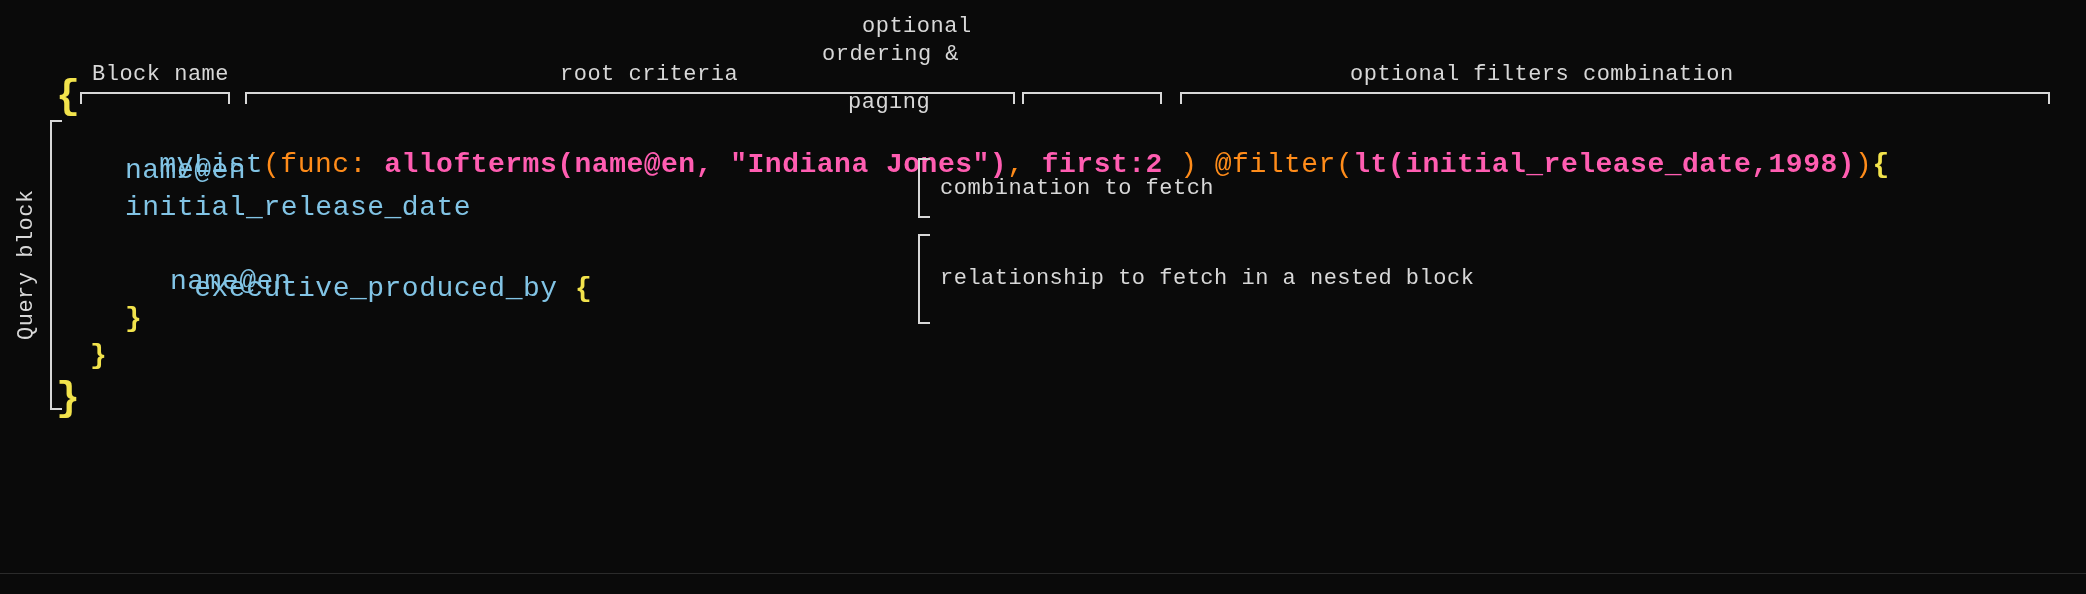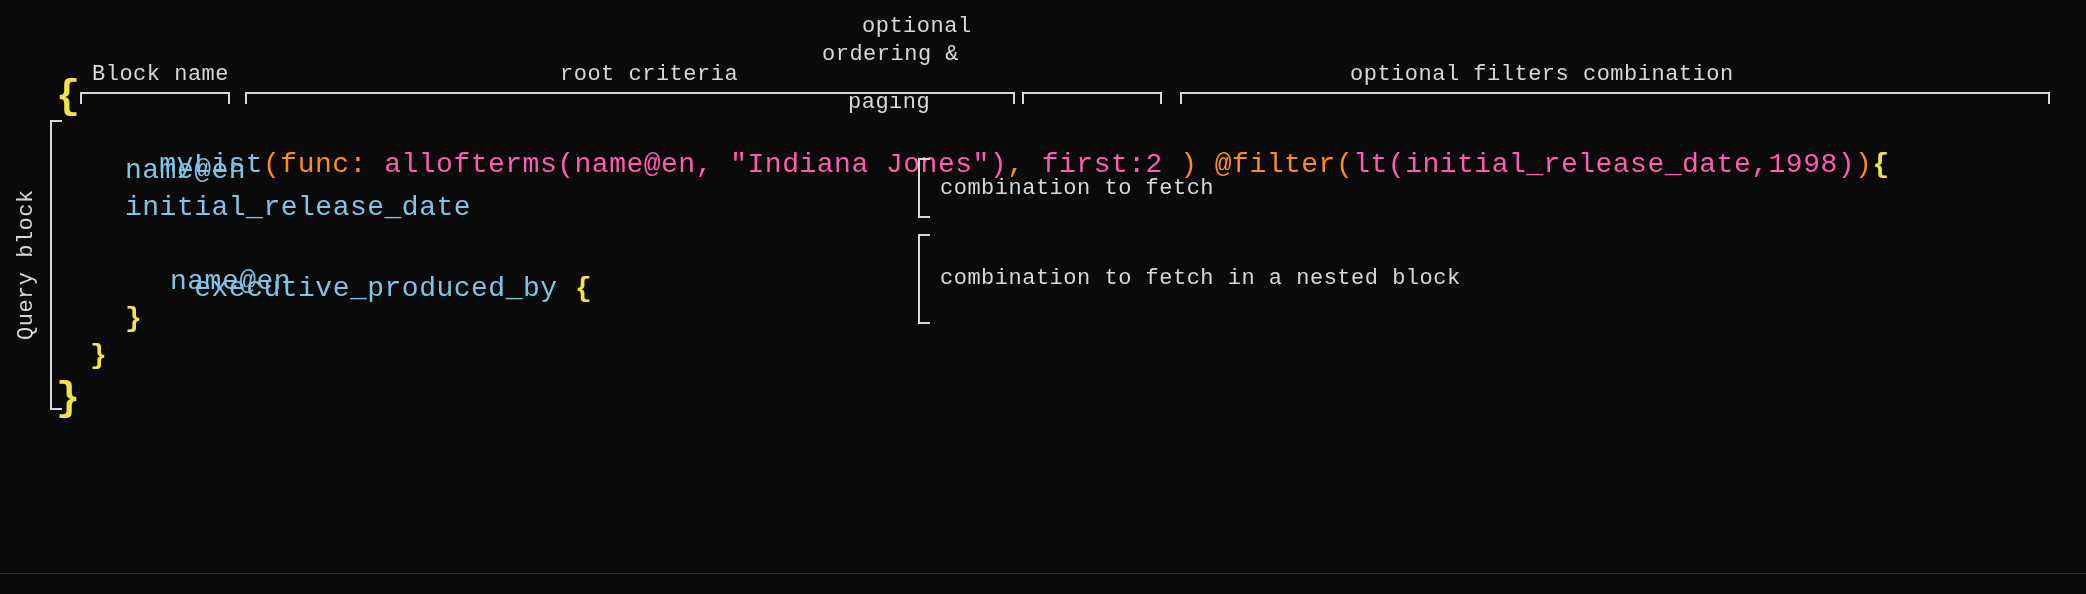--- a/index.html
+++ b/index.html
@@ -13,21 +13,21 @@
   }
   .stage {
     position: relative;
     width: 2086px;
     height: 594px;
   }
   .abs { position: absolute; }
   .yellow { color: #f2e34c; font-weight: bold; }
   .orange { color: #ff8c1a; }
   .blue { color: #82c4e5; }
-  .magenta { color: #ff5db1; }
+  .magenta { color: #ff5db1; font-weight: bold; }
   .codeText { font-size: 28px; letter-spacing: 0.5px; white-space: pre; }
   .annot { color: #d8d8d8; font-size: 22px; font-family: "Courier New", monospace; letter-spacing: 0.5px; white-space: pre; }
   .brace { font-size: 40px; line-height: 1; }
   
   .hbracket {
     position: absolute;
     border-top: 2px solid #d8d8d8;
   }
   .hbracket::before,
   .hbracket::after {
@@ -109,17 +109,17 @@
   <div class="abs codeText yellow" style="left:125px; top:303px;">}</div>
 
   <div class="abs codeText yellow" style="left:90px; top:340px;">}</div>
 
   <div class="abs yellow brace" style="left:56px; top:380px;">}</div>
 
   <div class="vbracket" style="left:918px; top:158px; height:60px;"></div>
   <div class="abs annot" style="left:940px; top:176px;">combination to fetch</div>
 
   <div class="vbracket" style="left:918px; top:234px; height:90px;"></div>
-  <div class="abs annot" style="left:940px; top:266px;">combination to fetch in a nested block</div>
+  <div class="abs annot" style="left:940px; top:266px;">relationship to fetch in a nested block</div>
 
   <div class="hr"></div>
 
 </div>
 
 </body></html>

